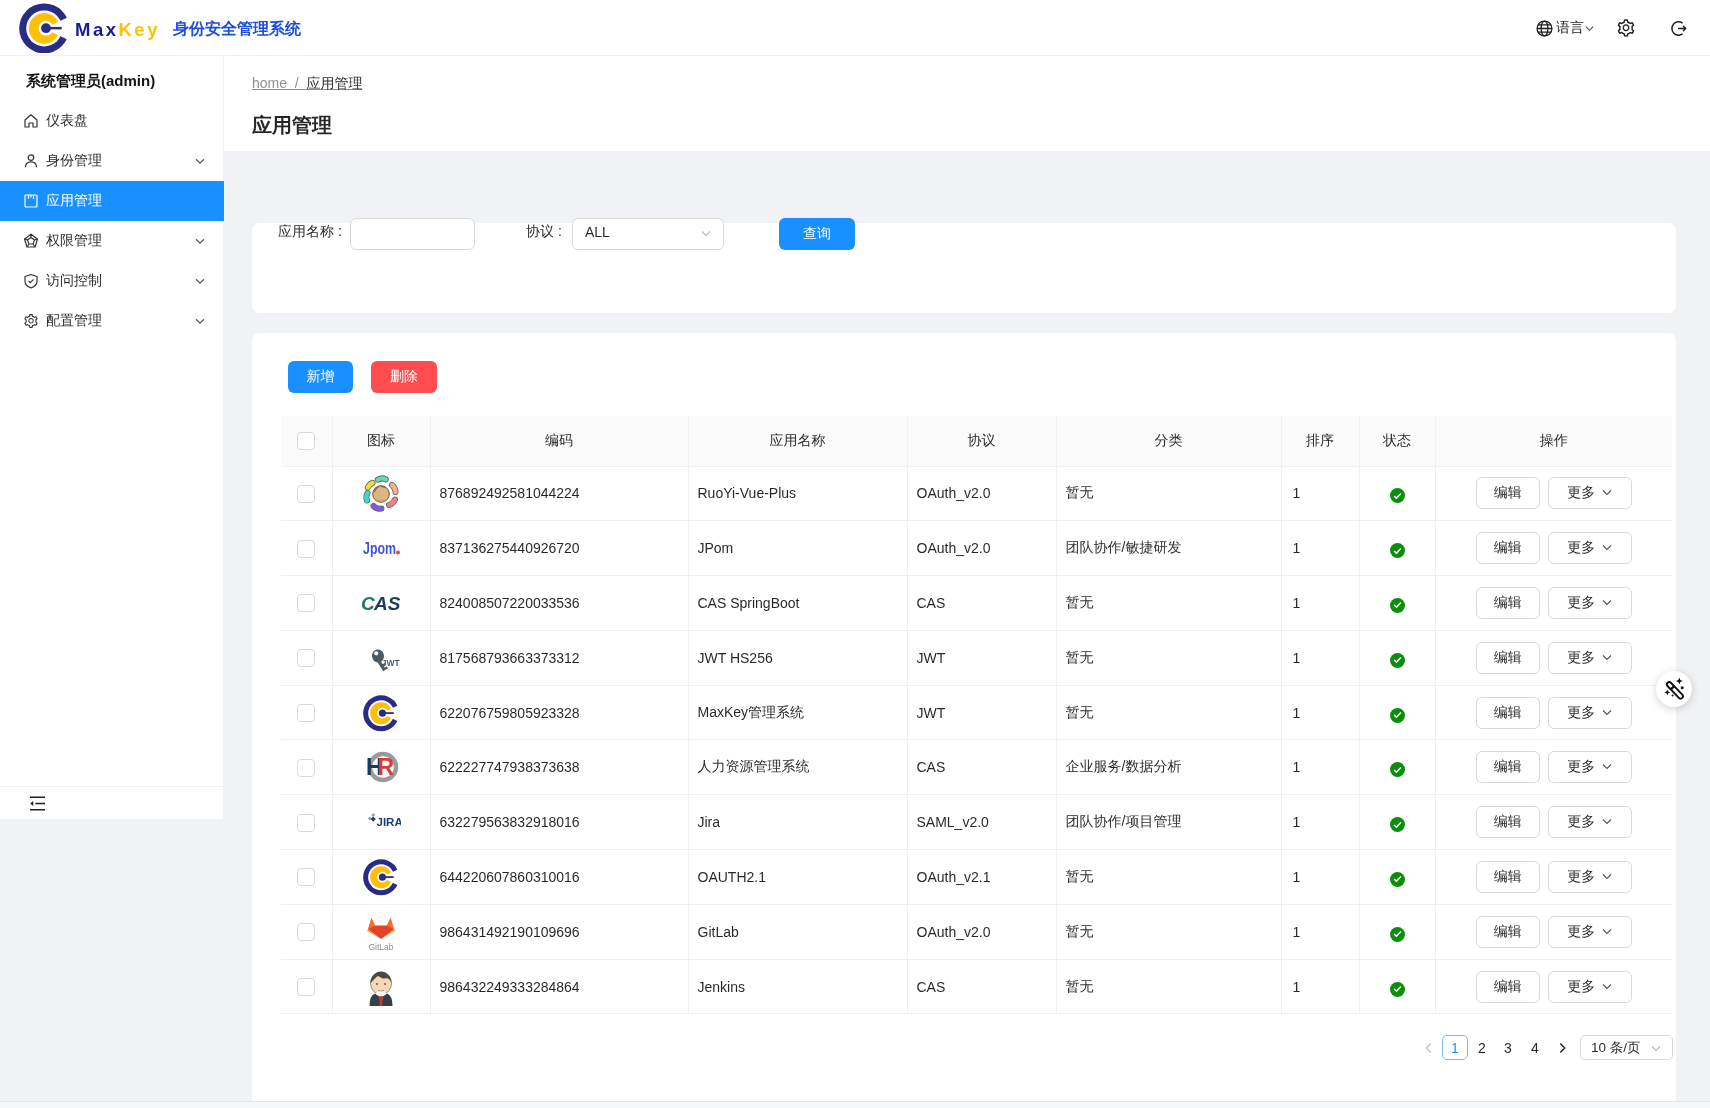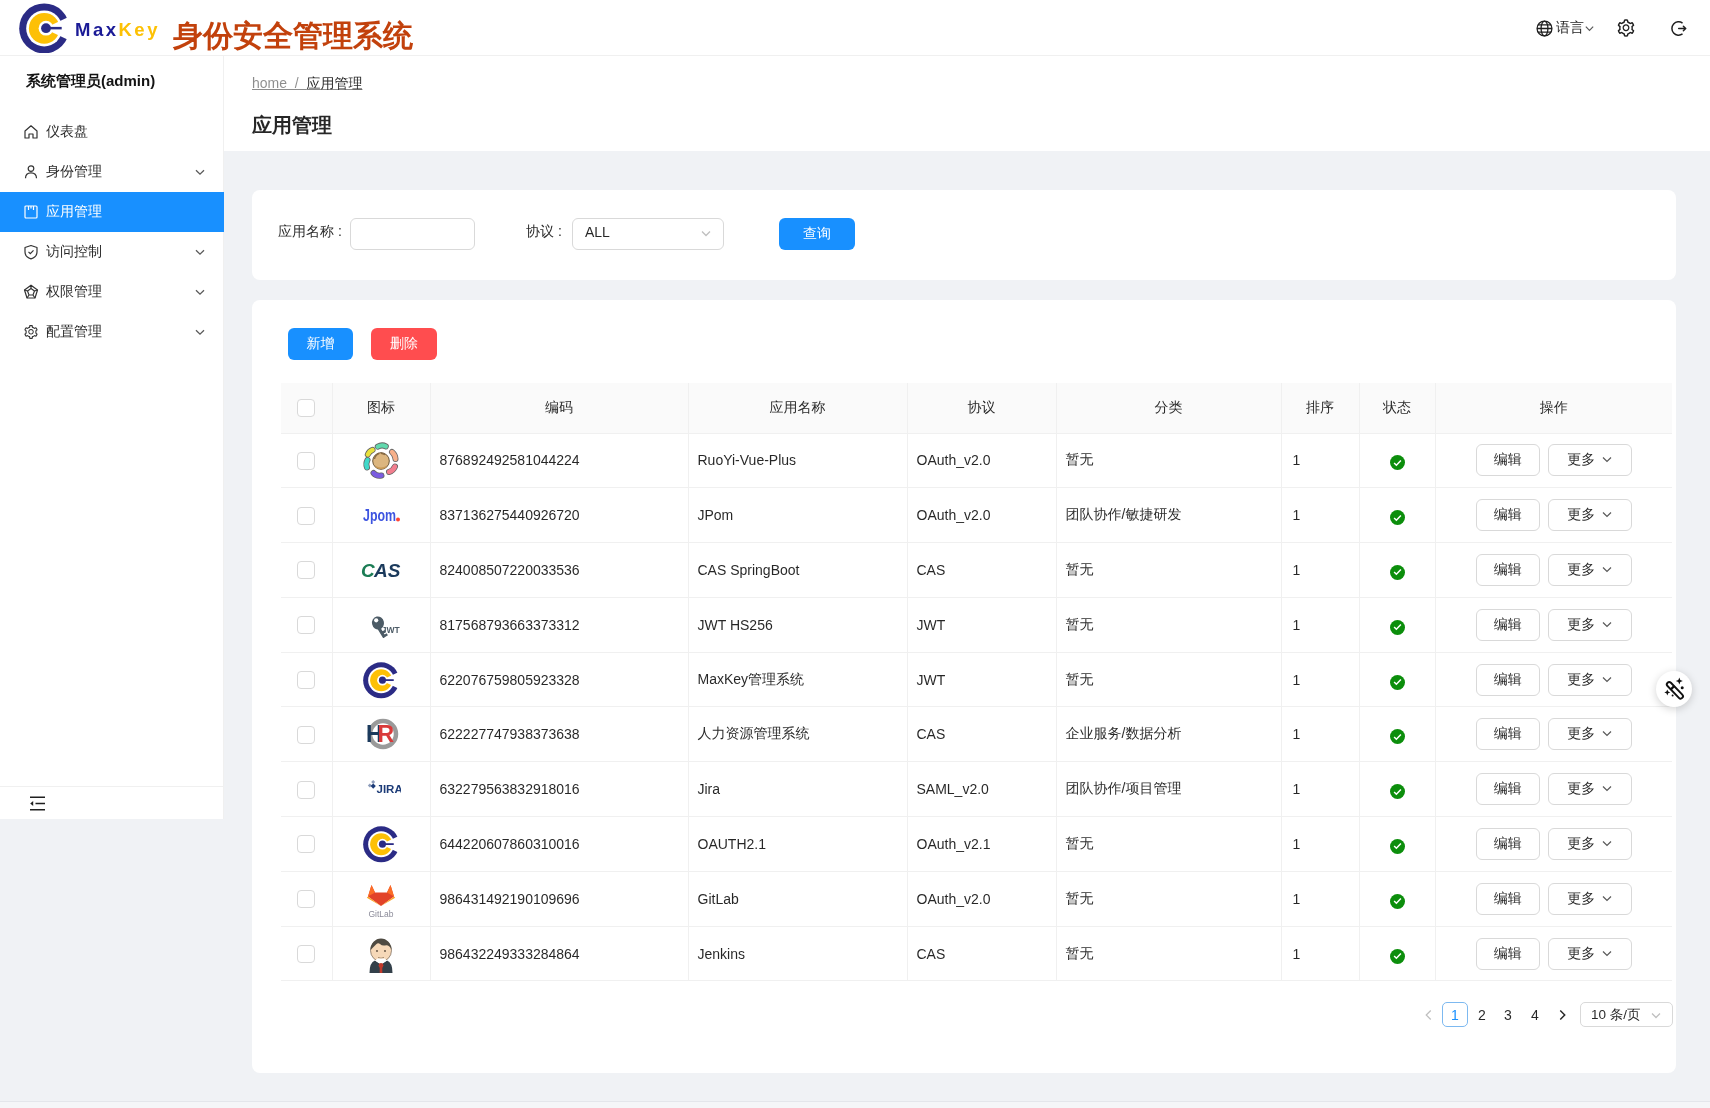--- a/index.html
+++ b/index.html
@@ -5,41 +5,41 @@
 * { margin:0; padding:0; box-sizing:border-box; }
 html,body { width:1710px; height:1108px; overflow:hidden; }
 body { font-family:"Liberation Sans", sans-serif; background:#f0f2f5; position:relative; font-size:14px; color:rgba(0,0,0,.85); }
 .abs { position:absolute; }
 
 
 .header { position:absolute; left:0; top:0; width:1710px; height:56px; background:#fff; border-bottom:1px solid #f0f0f0; z-index:5; }
 .brand { position:absolute; left:75px; top:20.5px; font-size:18.5px; font-weight:bold; letter-spacing:2.5px; line-height:1; white-space:nowrap; }
 .brand .mx { color:#1a1a96; }
 .brand .ky { color:#fdc104; }
-.brand .cn { position:absolute; left:98px; top:0px; color:#c2410c; font-size:30px; letter-spacing:0px; line-height:1; }
+.brand .cn { position:absolute; left:98px; top:0px; color:#1d4ed8; font-size:16px; letter-spacing:0px; line-height:1; }
 .hicon { position:absolute; top:0; height:56px; display:flex; align-items:center; color:#1f1f1f;text-align:center; }
 
 
 .sider { position:absolute; left:0; top:56px; width:224px; height:763px; background:#fff; border-right:1px solid #f0f0f0; z-index:4; }
 .admin { position:absolute; left:26px; top:16px; font-size:15px; font-weight:bold; color:#141414; }
-.menu { position:absolute; left:0; top:56px; width:224px; }
+.menu { position:absolute; left:0; top:45px; width:224px; }
 .mitem { height:40px; display:flex; align-items:center; padding-left:23px; color:rgba(0,0,0,.85); position:relative; }
 .mitem .mico { width:16px; height:16px; margin-right:7px; flex:none; }
 .mitem.sel { background:#1890ff; color:#fff; }
 .mitem .chev { position:absolute; right:19px; top:17px; }
 .trigger { position:absolute; left:0; top:730px; width:223px; height:33px; border-top:1px solid #f0f0f0; display:flex; align-items:center; padding-left:29px; }
 
 
 .crumbbar { position:absolute; left:224px; top:56px; width:1486px; height:95px; background:#fff; }
 .crumb { position:absolute; left:28px; top:19px; font-size:14px; color:rgba(0,0,0,.45);text-decoration:underline; }
 .crumb .cur { color:rgba(0,0,0,.85); }
 .ptitle { position:absolute; left:28px; top:56px; font-size:20px; font-weight:600; color:rgba(0,0,0,.85); }
 
 
-.card { position:absolute; left:252px; width:1424px; background:#fff; border-radius:8px; }
+.card { position:absolute; left:252px; width:1424px; background:#fff; border-radius:8px;margin-top:33px; }
 .card1 { top:190px; height:90px; }
 .card2 { top:300px; height:773px; }
 
 
 .flabel { position:absolute; top:223px; font-size:14px; color:rgba(0,0,0,.85); }
 .finput { position:absolute; top:218px; height:32px; border:1px solid #d9d9d9; border-radius:6px; background:#fff; }
 .btn { display:inline-flex; align-items:center; justify-content:center; height:32px; border-radius:6px; font-size:14px; cursor:pointer; border:1px solid transparent; }
 .btn-primary { background:#1890ff; color:#fff; }
 .btn-danger { background:#ff4d4f; color:#fff; }
 .btn-default { background:#fff; color:rgba(0,0,0,.85); border-color:#d9d9d9; }
@@ -116,30 +116,30 @@
           <path d="M2.5 14.2 C2.5 10.8 4.9 8.8 8 8.8 C11.1 8.8 13.5 10.8 13.5 14.2"></path>
         </svg>身份管理
       <svg class="chev" width="10" height="7" viewBox="0 0 10 7" fill="none" stroke="#595959" stroke-width="1.3">
           <path d="M1 1.2l4 4 4-4"></path>
         </svg></div>
     <div class="mitem sel"><svg class="mico" viewBox="0 0 16 16" fill="none" stroke="#fff" stroke-width="1.2">
           <rect x="2" y="2" width="12" height="12" rx="1"></rect>
           <path d="M5.5 2v4M8 2v2.5M10.5 2v4"></path>
         </svg>应用管理</div>
     <div class="mitem"><svg class="mico" viewBox="0 0 16 16" fill="none" stroke="#333" stroke-width="1.2">
-          <path d="M8 1.5 L14 3.5 L14 8 C14 11.5 11.5 13.8 8 14.8 C4.5 13.8 2 11.5 2 8 L2 3.5 Z" stroke-linejoin="round"></path>
-          <path d="M5.5 7.8l1.8 1.8 3.2-3.2"></path>
-        </svg>访问控制
+          <path d="M8 1.2 L14.5 6 L12 14 L4 14 L1.5 6 Z" stroke-linejoin="round"></path>
+          <path d="M8 4.5 L11.5 7 L10 11 L6 11 L4.5 7 Z M8 1.2 L8 4.5 M14.5 6 L11.5 7 M12 14 L10 11 M4 14 L6 11 M1.5 6 L4.5 7"></path>
+        </svg>权限管理
       <svg class="chev" width="10" height="7" viewBox="0 0 10 7" fill="none" stroke="#595959" stroke-width="1.3">
           <path d="M1 1.2l4 4 4-4"></path>
         </svg></div>
     <div class="mitem"><svg class="mico" viewBox="0 0 16 16" fill="none" stroke="#333" stroke-width="1.2">
-          <path d="M8 1.2 L14.5 6 L12 14 L4 14 L1.5 6 Z" stroke-linejoin="round"></path>
-          <path d="M8 4.5 L11.5 7 L10 11 L6 11 L4.5 7 Z M8 1.2 L8 4.5 M14.5 6 L11.5 7 M12 14 L10 11 M4 14 L6 11 M1.5 6 L4.5 7"></path>
-        </svg>权限管理
+          <path d="M8 1.5 L14 3.5 L14 8 C14 11.5 11.5 13.8 8 14.8 C4.5 13.8 2 11.5 2 8 L2 3.5 Z" stroke-linejoin="round"></path>
+          <path d="M5.5 7.8l1.8 1.8 3.2-3.2"></path>
+        </svg>访问控制
       <svg class="chev" width="10" height="7" viewBox="0 0 10 7" fill="none" stroke="#595959" stroke-width="1.3">
           <path d="M1 1.2l4 4 4-4"></path>
         </svg></div>
     <div class="mitem"><svg class="mico" viewBox="0 0 1024 1024" fill="#333">
           <path d="M924.8 625.7l-65.5-56c3.1-19 4.7-38.4 4.7-57.8s-1.6-38.8-4.7-57.8l65.5-56a32.03 32.03 0 0 0 9.3-35.2l-.9-2.6a443.74 443.74 0 0 0-79.7-137.9l-1.8-2.1a32.12 32.12 0 0 0-35.1-9.5l-81.3 28.9c-30-24.6-63.5-44-99.7-57.6l-15.7-85a32.05 32.05 0 0 0-25.8-25.7l-2.7-.5c-52.1-9.4-106.9-9.4-159 0l-2.7.5a32.05 32.05 0 0 0-25.8 25.7l-15.8 85.4a351.86 351.86 0 0 0-99 57.4l-81.9-29.1a32 32 0 0 0-35.1 9.5l-1.8 2.1a446.02 446.02 0 0 0-79.7 137.9l-.9 2.6c-4.5 12.5-.8 26.5 9.3 35.2l66.3 56.6c-3.1 18.8-4.6 38-4.6 57.1 0 19.2 1.5 38.4 4.6 57.1L99 625.5a32.03 32.03 0 0 0-9.3 35.2l.9 2.6c18.1 50.4 44.9 96.9 79.7 137.9l1.8 2.1a32.12 32.12 0 0 0 35.1 9.5l81.9-29.1c29.8 24.5 63.1 43.9 99 57.4l15.8 85.4a32.05 32.05 0 0 0 25.8 25.7l2.7.5a449.4 449.4 0 0 0 159 0l2.7-.5a32.05 32.05 0 0 0 25.8-25.7l15.7-85a350 350 0 0 0 99.7-57.6l81.3 28.9a32 32 0 0 0 35.1-9.5l1.8-2.1c34.8-41.1 61.6-87.5 79.7-137.9l.9-2.6c4.5-12.3.8-26.3-9.3-35zM788.3 465.9c2.5 15.1 3.8 30.6 3.8 46.1s-1.3 31-3.8 46.1l-6.6 40.1 74.7 63.9a370.03 370.03 0 0 1-42.6 73.6L721 702.8l-31.4 25.8c-23.9 19.6-50.5 35-79.3 45.8l-38.1 14.3-17.9 97a377.5 377.5 0 0 1-85 0l-17.9-97.2-37.8-14.5c-28.5-10.8-55-26.2-78.7-45.7l-31.4-25.9-93.4 33.2c-17-22.9-31.2-47.6-42.6-73.6l75.5-64.5-6.5-40c-2.4-14.9-3.7-30.3-3.7-45.5 0-15.3 1.2-30.6 3.7-45.5l6.5-40-75.5-64.5c11.3-26.1 25.6-50.7 42.6-73.6l93.4 33.2 31.4-25.9c23.7-19.5 50.2-34.9 78.7-45.7l37.9-14.3 17.9-97.2c28.1-3.2 56.8-3.2 85 0l17.9 97 38.1 14.3c28.7 10.8 55.4 26.2 79.3 45.8l31.4 25.8 92.8-32.9c17 22.9 31.2 47.6 42.6 73.6L781.8 426l6.5 39.9zM512 326c-97.2 0-176 78.8-176 176s78.8 176 176 176 176-78.8 176-176-78.8-176-176-176zm79.2 255.2A111.6 111.6 0 0 1 512 614c-29.9 0-58-11.7-79.2-32.8A111.6 111.6 0 0 1 400 502c0-29.9 11.7-58 32.8-79.2C454 401.6 482.1 390 512 390c29.9 0 58 11.6 79.2 32.8A111.6 111.6 0 0 1 624 502c0 29.9-11.7 58-32.8 79.2z"></path>
         </svg>配置管理
       <svg class="chev" width="10" height="7" viewBox="0 0 10 7" fill="none" stroke="#595959" stroke-width="1.3">
           <path d="M1 1.2l4 4 4-4"></path>
         </svg></div>
   </div>

